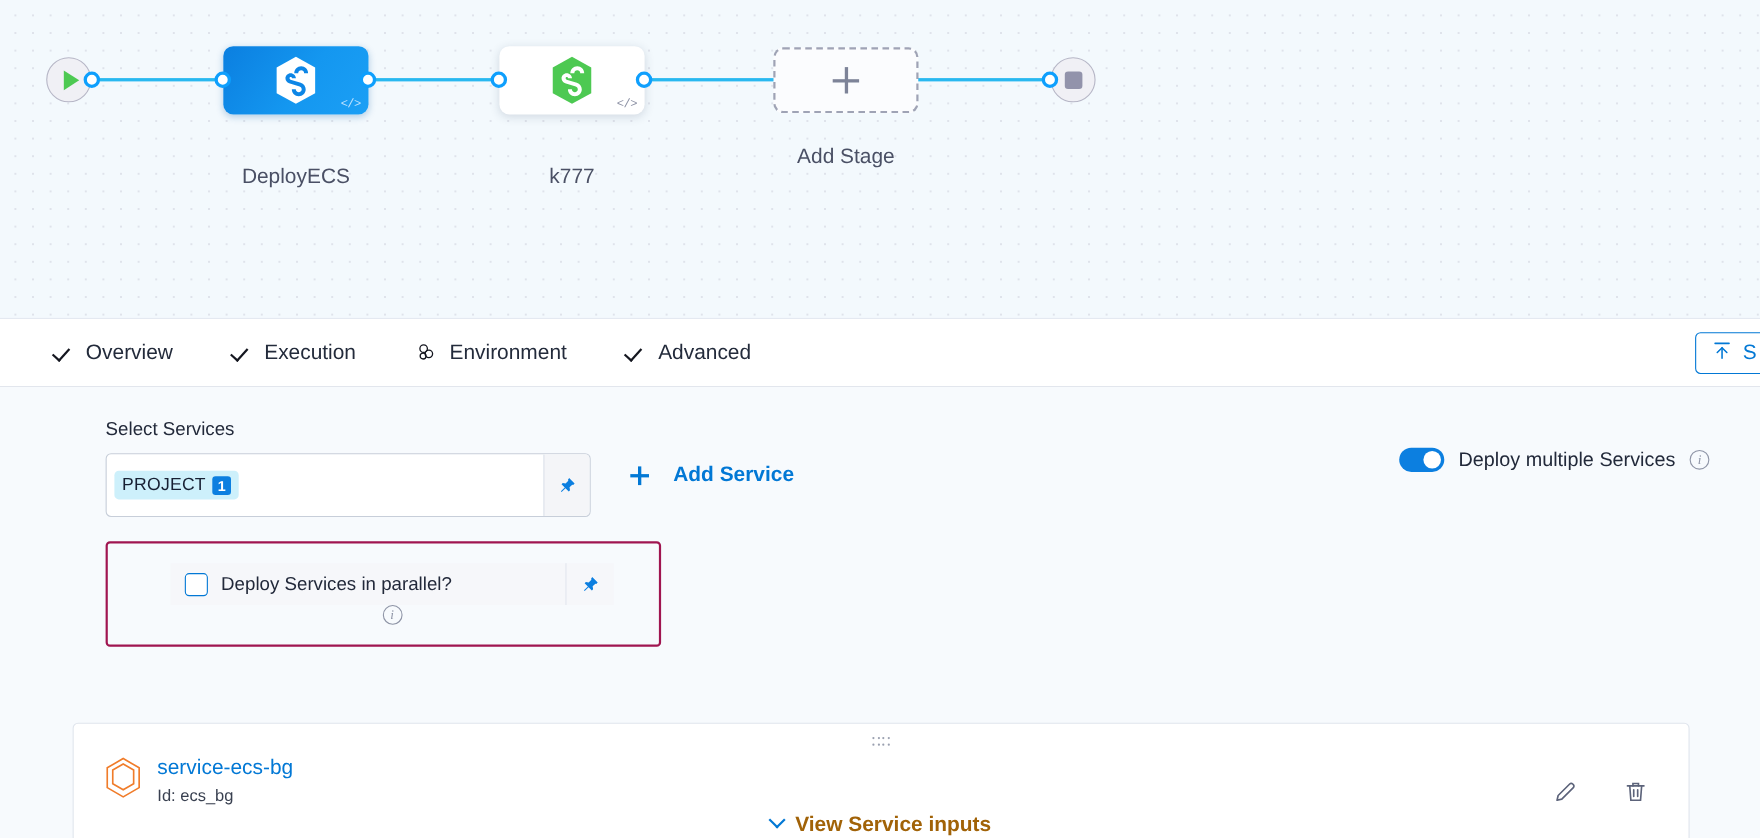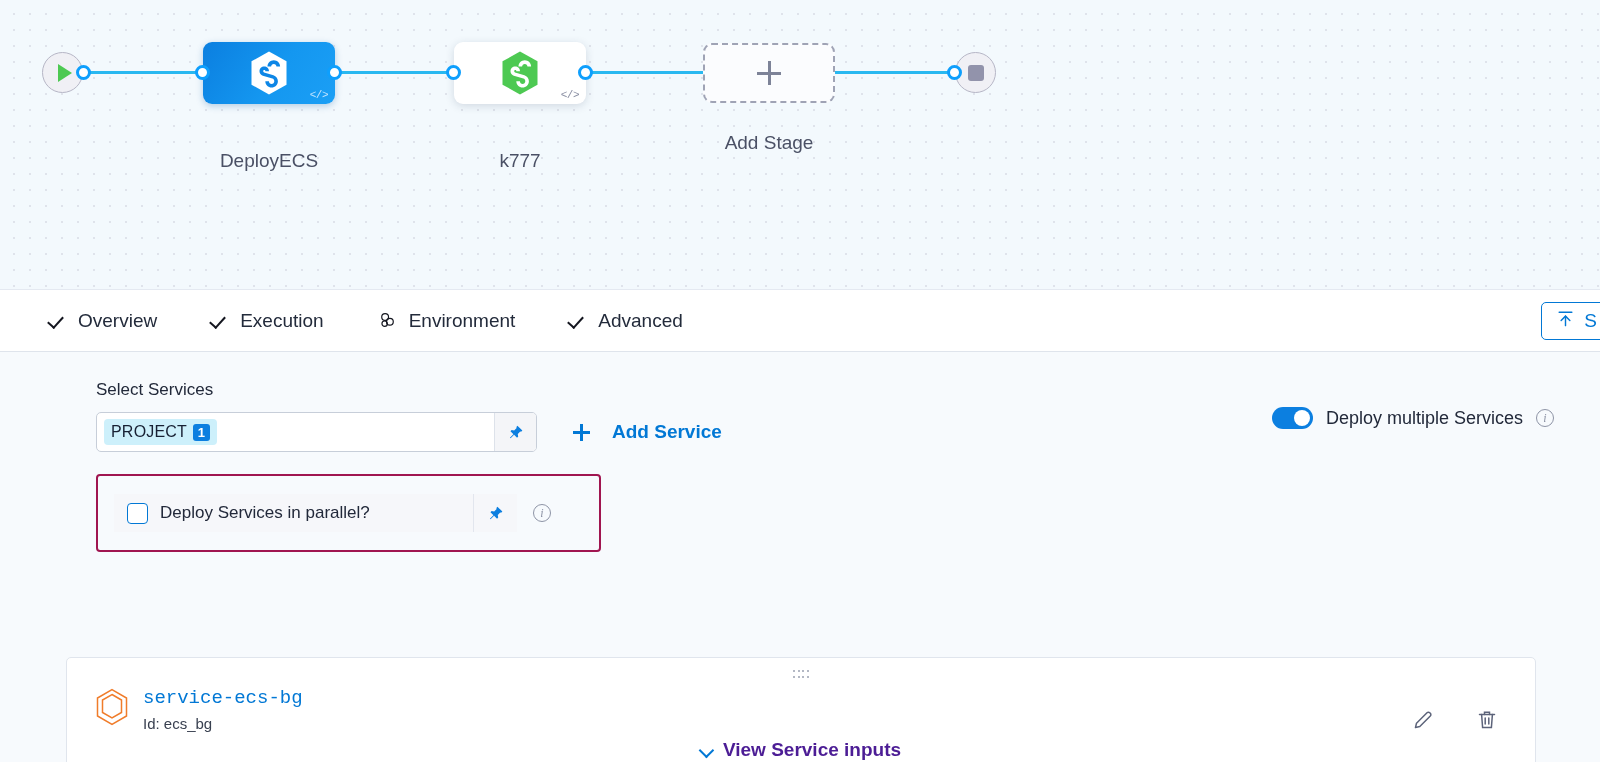--- a/index.html
+++ b/index.html
@@ -185,21 +185,21 @@
     padding: 28px 0 0 96px;
   }
   .section-label {
     font-size: 17px; color: #22293a; margin-bottom: 12px;
   }
 
   .row-services { display: flex; align-items: flex-start; }
 
   .multiselect {
     display: flex; align-items: stretch;
-    width: 441px; height: 40px;
+    width: 441px; height: 58px;
     border: 1px solid #c7ced9;
     border-radius: 5px;
     background: #ffffff;
     overflow: hidden;
   }
   .ms-field {
     flex: 1; display: flex; align-items: center; padding: 0 7px;
   }
   .chip {
     display: inline-flex; align-items: center; gap: 6px;
@@ -265,21 +265,21 @@
   }
 
   
   .parallel-box {
     margin-top: 22px;
     width: 505px;
     border: 2px solid #a01550;
     border-radius: 4px;
     background: #f7fafd;
     padding: 18px 0;
-    display: flex; align-items: center;
+    display: flex; align-items: center; flex-direction: column;
   }
   .parallel-inner {
     display: flex; align-items: center;
     margin-left: 16px;
     width: 403px; height: 38px;
     background: #f6f7fa;
   }
   .cbox {
     width: 21px; height: 21px;
     border: 1.8px solid #0278d5;
@@ -316,29 +316,29 @@
   }
   .drag-dots i {
     width: 2px; height: 2px; background: #9aa0b0; border-radius: 50%;
   }
   .svc-main {
     position: absolute; left: 28px; top: 30px;
     display: flex; align-items: flex-start; gap: 14px;
   }
   .svc-hex { width: 34px; height: 38px; flex: none; }
   .svc-name {
-    font-size: 19px; color: #0278d5; line-height: 1.15; font-family: Liberation Mono, monospace;
+    font-size: 19px; color: #0278d5; line-height: 1.15;
   }
   .svc-id { font-size: 15px; color: #394050; margin-top: 5px; }
   .view-inputs {
     position: absolute;
     left: 50%; transform: translateX(-50%);
     top: 81px;
-    display: flex; align-items: center; gap: 9px;
-    color: #4c1d95; font-size: 19px; font-weight: bold;
+    display: flex; align-items: flex-start; gap: 9px;
+    color: #a16207; font-size: 19px; font-weight: bold;
     white-space: nowrap;
   }
   .chev {
     width: 13px; height: 13px; position: relative; display: inline-block;
   }
   .chev::after {
     content: "";
     position: absolute; left: 0; top: 1px;
     width: 9px; height: 9px;
     border: solid #0278d5;

